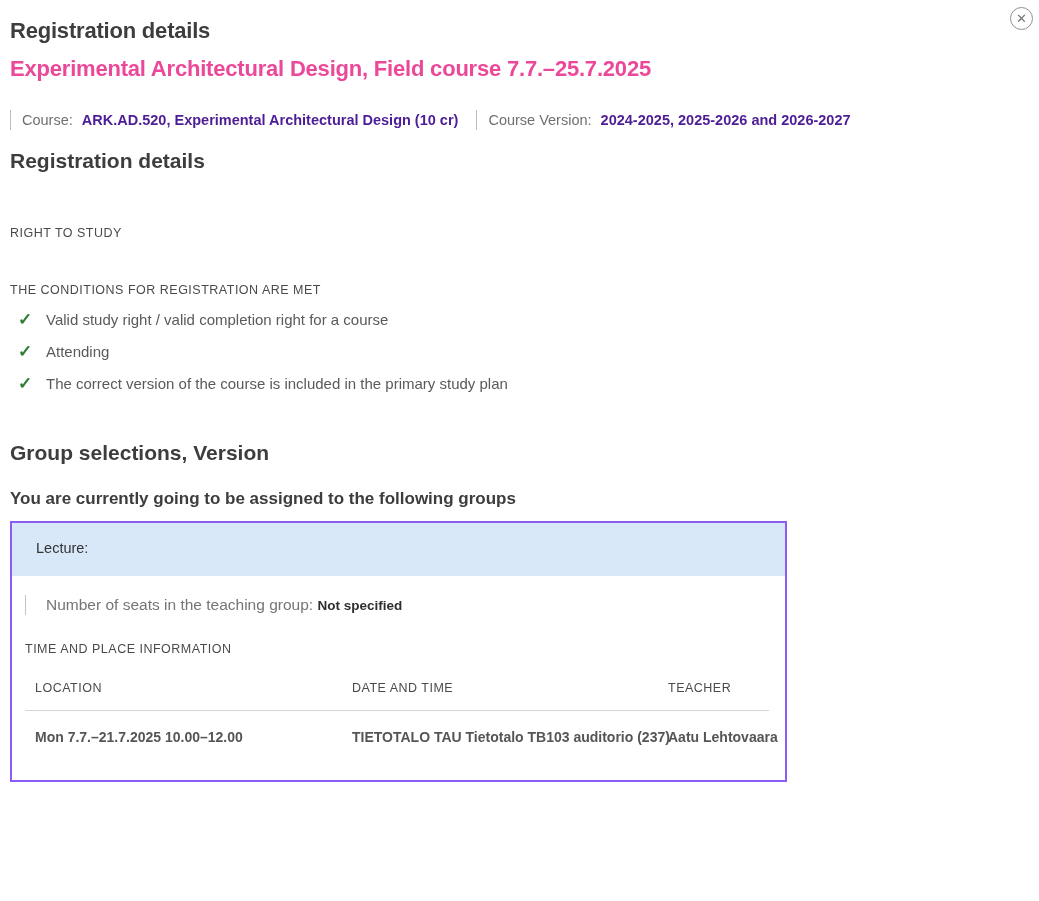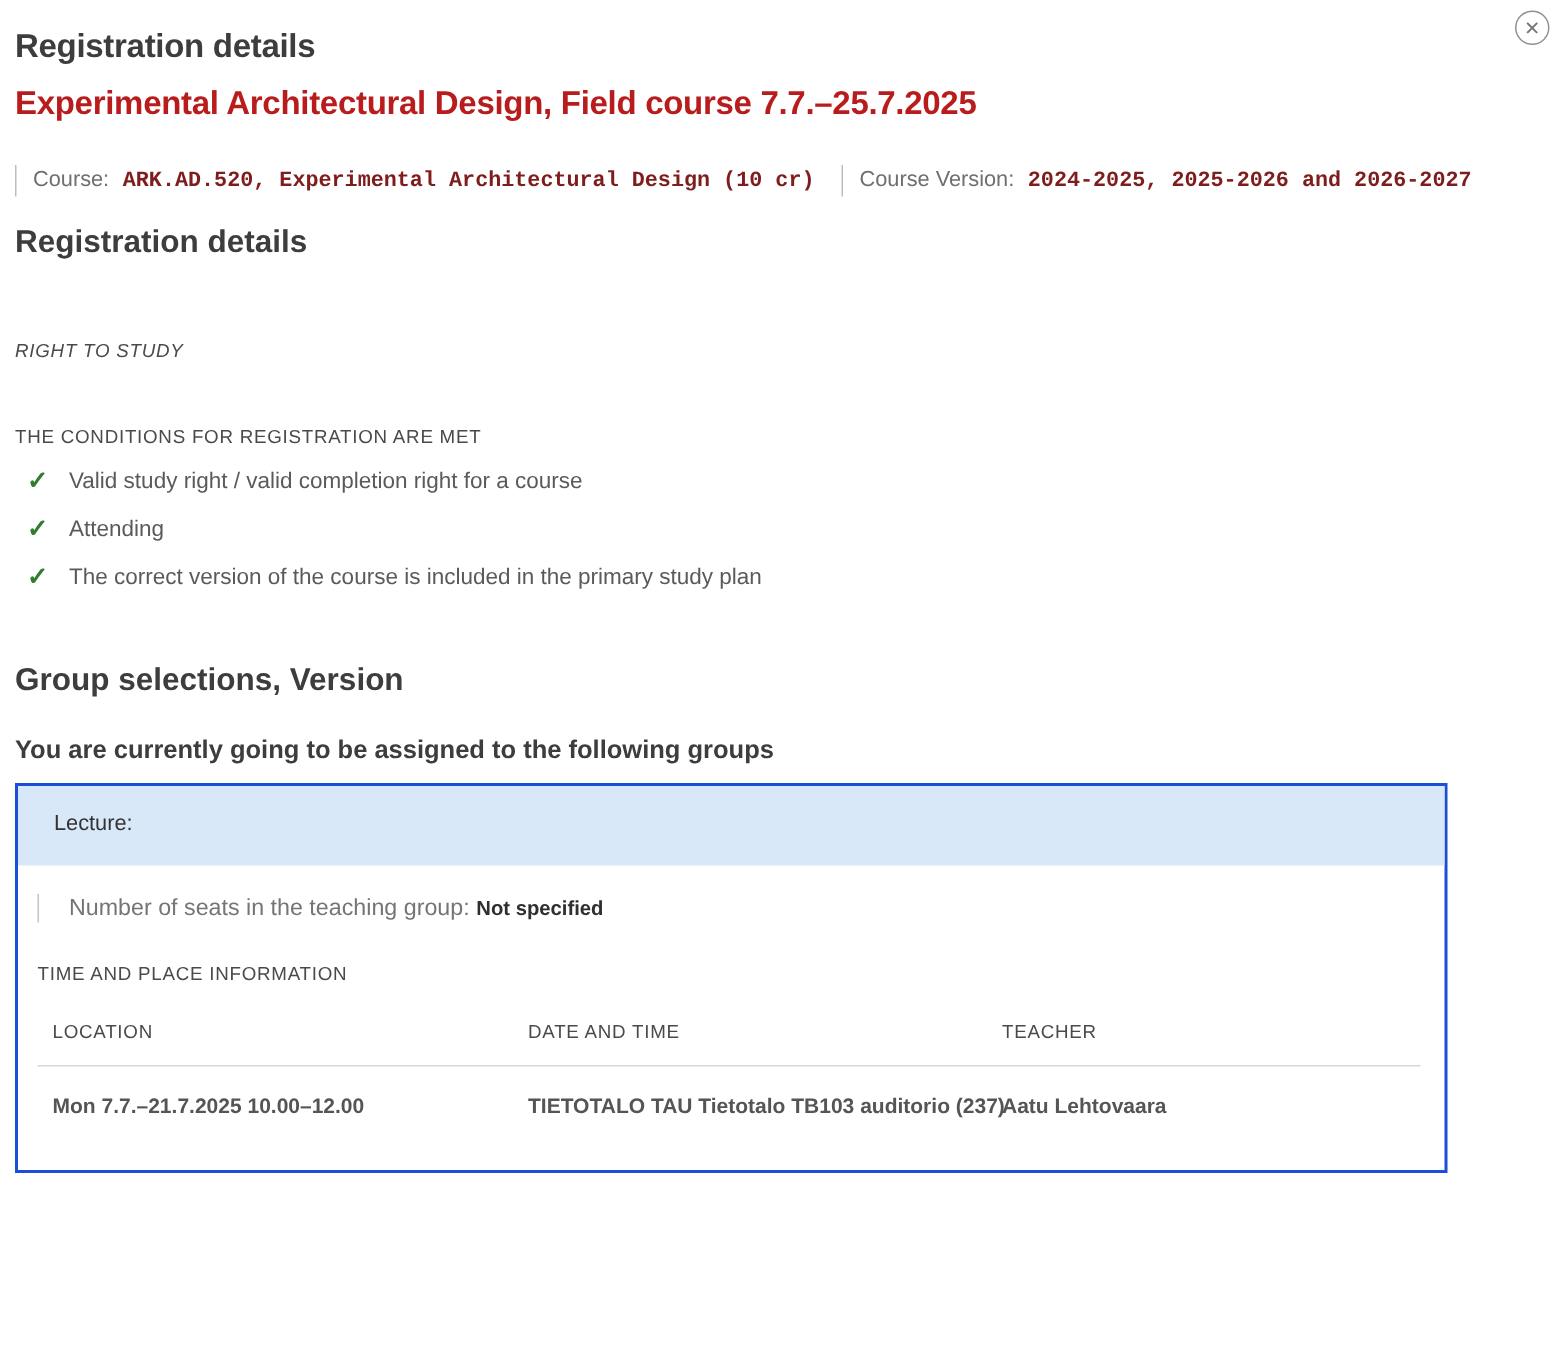--- a/index.html
+++ b/index.html
@@ -39,52 +39,52 @@
     font-weight: 700;
     line-height: 30px;
     color: #3d3d3d;
     letter-spacing: -0.2px;
   }
   .course-title {
     margin-top: 8px;
     font-size: 22px;
     font-weight: 700;
     line-height: 30px;
-    color: #b91c1c;
+    color: #ec4899;
     letter-spacing: -0.2px;
   }
 
   
   .meta-row {
     display: flex;
     gap: 18px;
     margin-top: 26px;
     align-items: flex-start;
   }
   .meta-item {
     border-left: 1px solid #bdbdbd;
     padding-left: 11px;
     line-height: 20px;
     font-size: 14.5px;
     white-space: nowrap;
   }
   .meta-label { color: #6f6f6f; margin-right: 5px; }
-  .meta-value { color: #7f1d1d; font-weight: 600; font-family: Liberation Mono, monospace; }
+  .meta-value { color: #4c1d95; font-weight: 600; }
 
   .section-title {
     margin-top: 18px;
     font-size: 21px;
     font-weight: 700;
     line-height: 26px;
     color: #3d3d3d;
   }
 
   
   .field { margin-top: 25px; }
-  .field--spaced { margin-top: 52px; font-style: italic; }
+  .field--spaced { margin-top: 52px; }
   .field-label, .uppercase-label {
     font-size: 12.5px;
     line-height: 15px;
     color: #4a4a4a;
     letter-spacing: 0.5px;
   }
   .field-value {
     margin-top: 13px;
     font-size: 15.5px;
     line-height: 19px;
@@ -118,22 +118,22 @@
     margin-top: 22px;
     font-size: 17px;
     font-weight: 700;
     line-height: 21px;
     color: #3d3d3d;
   }
 
   
   .group-box {
     margin-top: 12px;
-    width: 955px;
-    border: 2px solid #1d4ed8;
+    width: 777px;
+    border: 2px solid #8b5cf6;
     background: #fff;
   }
   .group-box-header {
     background: #d9e8f9;
     padding: 16px 24px 19px 24px;
     font-size: 14.5px;
     color: #333333;
     line-height: 18px;
   }
   .group-box-body { padding: 19px 16px 34px 13px; }

